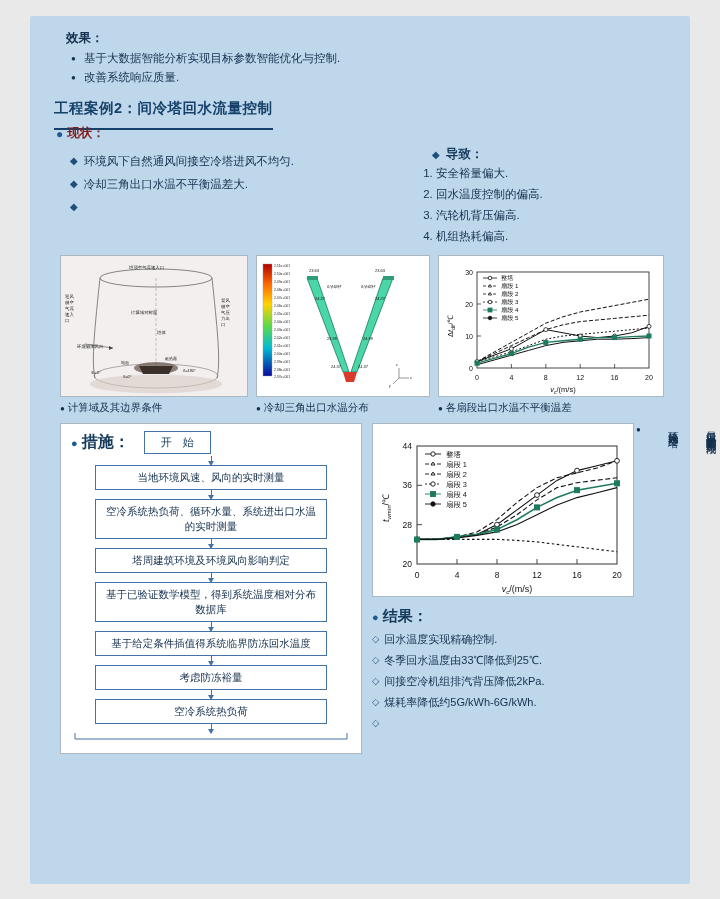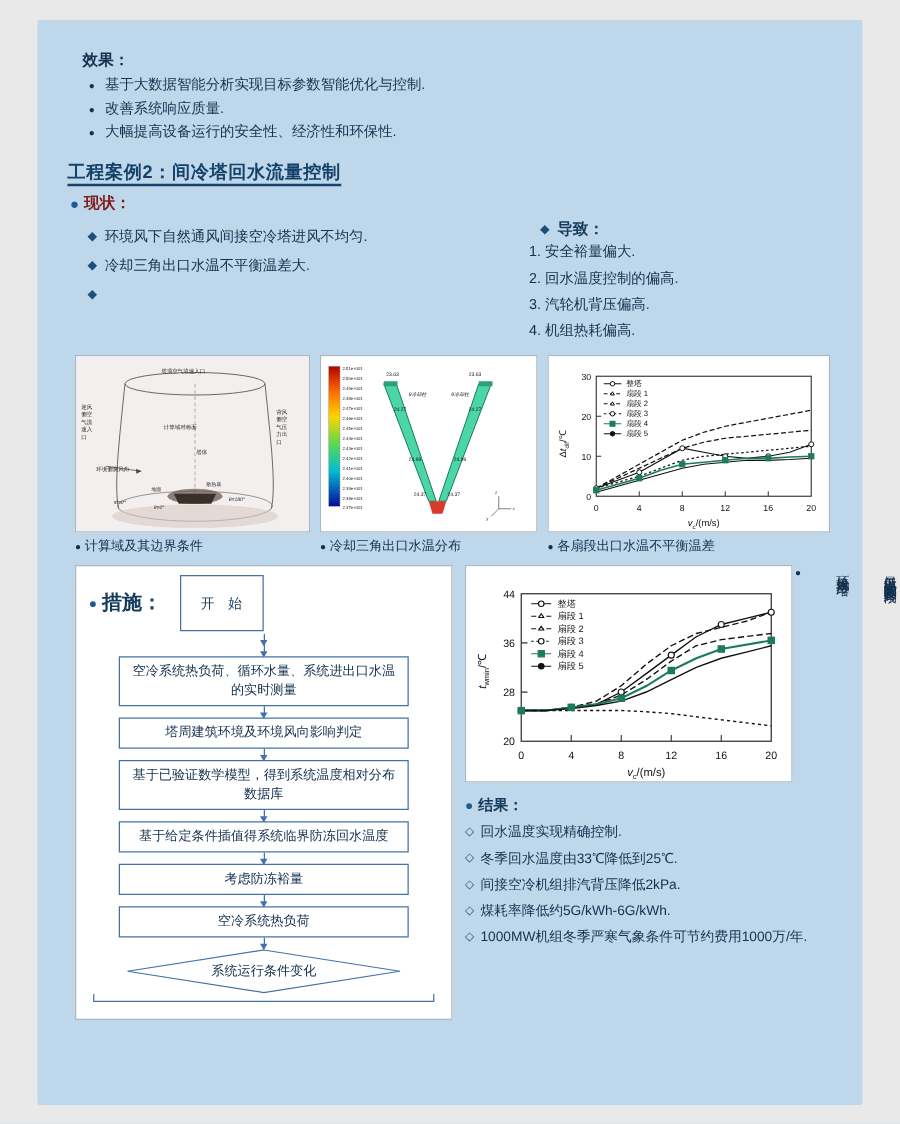--- a/index.html
+++ b/index.html
@@ -9,42 +9,42 @@
     font-family:"Liberation Sans", sans-serif;
     color:#15314f;
     overflow:hidden;
     position:relative;
   }
   .page {
     position:absolute; left:30px; top:16px; width:660px; height:868px;
     background:#bfd7ea;
     border-radius:2px;
   }
-  .inner { position:absolute; left:14px; top:8px; width:630px;margin-top:10px; }
+  .inner { position:absolute; left:14px; top:8px; width:630px; }
 
   
   .label-bold { font-weight:bold; font-size:12.5px; color:#143a5c; }
   .txt { font-size:11.5px; line-height:16px; color:#132f4d; }
 
   
   .effects { padding:6px 4px 2px 22px; }
   .effects .hd { font-weight:bold; font-size:12.5px; margin-bottom:2px; }
   .effects ul { margin:0; padding-left:18px; }
   .effects li { font-size:11.5px; line-height:19px; list-style:none; position:relative;}
   .effects li:before {
     content:"●"; position:absolute; left:-13px; top:0; font-size:8px; line-height:19px;
   }
 
   
   .case-title {
     margin:10px 0 2px 10px;
     font-size:14.5px; font-weight:bold; color:#15416b;
     letter-spacing:0.5px;
   }
-  .case-title .u { border-bottom:2px solid #15416b; padding-bottom:1px; }
+  .case-title .u { border-bottom:2px solid #15416b; padding-bottom:12px; }
 
   .sec-head { display:flex; align-items:center; margin:7px 0 2px 12px; }
   .sec-head .mk { color:#1c5c94; font-size:12px; margin-right:4px; }
   .sec-head .t { font-weight:bold; font-size:12.5px; color:#7f1d1d;font-family:Liberation Mono, monospace; }
 
   
   .facts { display:flex; margin:4px 0 0 0; }
   .facts .left { width:348px; padding-left:26px; }
   .facts .right { width:250px; }
   .diamond { color:#1c4f7c; font-size:10px; margin-right:6px; line-height:16px;}
@@ -62,21 +62,21 @@
   .cap .d { font-size:8px; margin-right:3px; }
 
   
   .lower { display:flex; margin:8px 0 0 16px; gap:10px; }
   .flowwrap { width:300px; background:#fff; border:1px solid #aab8c4; position:relative; padding-bottom:8px;}
   .meas-head { display:flex; align-items:center; padding:7px 0 2px 10px; }
   .meas-head .mk { color:#1c5c94; font-size:11px; margin-right:4px;}
   .meas-head .t { font-weight:bold; font-size:16px; color:#143a5c; }
   .startbox {
     margin-left:14px; display:inline-block; border:1px solid #4472a8; background:#fff;
-    font-size:11px; padding:14px 16px; color:#143a5c;
+    font-size:11px; padding:3px 16px; color:#143a5c;
   }
   .fbox {
     border:1px solid #4472a8; background:#fff; font-size:10.5px; color:#132f4d;
     text-align:center; margin:0 auto; padding:4px 6px; line-height:15px; width:218px;
   }
   .arrow { width:1px; height:9px; background:#4472a8; margin:0 auto; position:relative;}
   .arrow:after{
     content:""; position:absolute; left:-3px; bottom:-1px;
     border-left:3.5px solid transparent; border-right:3.5px solid transparent;
     border-top:5px solid #4472a8;
@@ -94,40 +94,39 @@
   .chartbox { background:#fff; border:1px solid #aab8c4; width:260px; height:172px; }
   .chart-note {
     font-size:10.5px; line-height:13px; color:#132f4d; width:34px;
     writing-mode:vertical-rl; text-orientation:upright; margin-left:4px;
     letter-spacing:1px;
   }
   .noterow { display:flex; }
   .resbox { margin-top:10px; }
   .res-head { display:flex; align-items:center; margin-bottom:2px;}
   .res-head .mk{ color:#1c5c94; font-size:11px; margin-right:4px;}
-  .res-head .t{ font-weight:bold; font-size:12px; color:#143a5c;}
+  .res-head .t{ font-weight:bold; font-size:15px; color:#143a5c;}
   .res-item { display:flex; align-items:flex-start; margin:5px 0; }
   .res-item .d { font-size:9.5px; color:#1c4f7c; margin-right:5px; line-height:16px;}
   .res-item .t { font-size:11px; line-height:16px; }
 
   
   svg text { font-family:"Liberation Sans", sans-serif; }
 </style>
 </head>
 <body>
 
 <div class="page">
  <div class="inner">
 
   <div class="effects">
     <div class="hd">效果：</div>
     <ul>
       <li>基于大数据智能分析实现目标参数智能优化与控制.</li>
       <li>改善系统响应质量.</li>
-      <li>大幅提高设备运行的安全性、经济性和环保性.</li>
     </ul>
   </div>
 
   <div class="case-title">
     <span class="u">工程案例2：间冷塔回水流量控制</span>
   </div>
 
   <div class="sec-head">
     <span class="mk">●</span>
     <span class="t">现状：</span>
@@ -364,39 +363,34 @@
 
   <div class="lower">
 
     <div class="flowwrap">
       <div class="meas-head">
         <span class="mk">●</span>
         <span class="t">措施：</span>
         <span class="startbox">开　始</span>
       </div>
       <div class="arrow"></div>
+      <div class="fbox">当地环境风速、风向的实时测量</div>
       <div class="arrow"></div>
       <div class="fbox">空冷系统热负荷、循环水量、系统进出口水温的实时测量</div>
       <div class="arrow"></div>
       <div class="fbox">塔周建筑环境及环境风向影响判定</div>
       <div class="arrow"></div>
       <div class="fbox">基于已验证数学模型，得到系统温度相对分布数据库</div>
       <div class="arrow"></div>
       <div class="fbox">基于给定条件插值得系统临界防冻回水温度</div>
       <div class="arrow"></div>
       <div class="fbox">考虑防冻裕量</div>
       <div class="arrow"></div>
       <div class="fbox">空冷系统热负荷</div>
       <div class="arrow"></div>
-      <div class="dshape">
-        <svg width="220" height="36" viewBox="0 0 220 36">
-          <polygon points="110,1 219,18 110,35 1,18" fill="#fff" stroke="#4472a8" stroke-width="1"></polygon>
-        </svg>
-        <span>系统运行条件变化</span>
-      </div>
       <svg width="300" height="12" style="display:block">
         <path d="M286 0 L286 6 L14 6 L14 0" fill="none" stroke="#4472a8" stroke-width="1"></path>
       </svg>
     </div>
 
     <div class="rightcol">
       <div class="noterow">
         <div class="chartbox">
           <svg width="260" height="172" viewBox="0 0 260 172">
             <rect x="0" y="0" width="260" height="172" fill="#fff"></rect>
@@ -501,20 +495,19 @@
         <div class="res-item">
           <span class="d">◇</span>
           <span class="t">间接空冷机组排汽背压降低2kPa.</span>
         </div>
         <div class="res-item">
           <span class="d">◇</span>
           <span class="t">煤耗率降低约5G/kWh-6G/kWh.</span>
         </div>
         <div class="res-item">
           <span class="d">◇</span>
-          <span class="t">1000MW机组冬季严寒气象条件可节约费用1000万/年.</span>
         </div>
       </div>
     </div>
   </div>
 
  </div>
 </div>
 
 </body></html>

